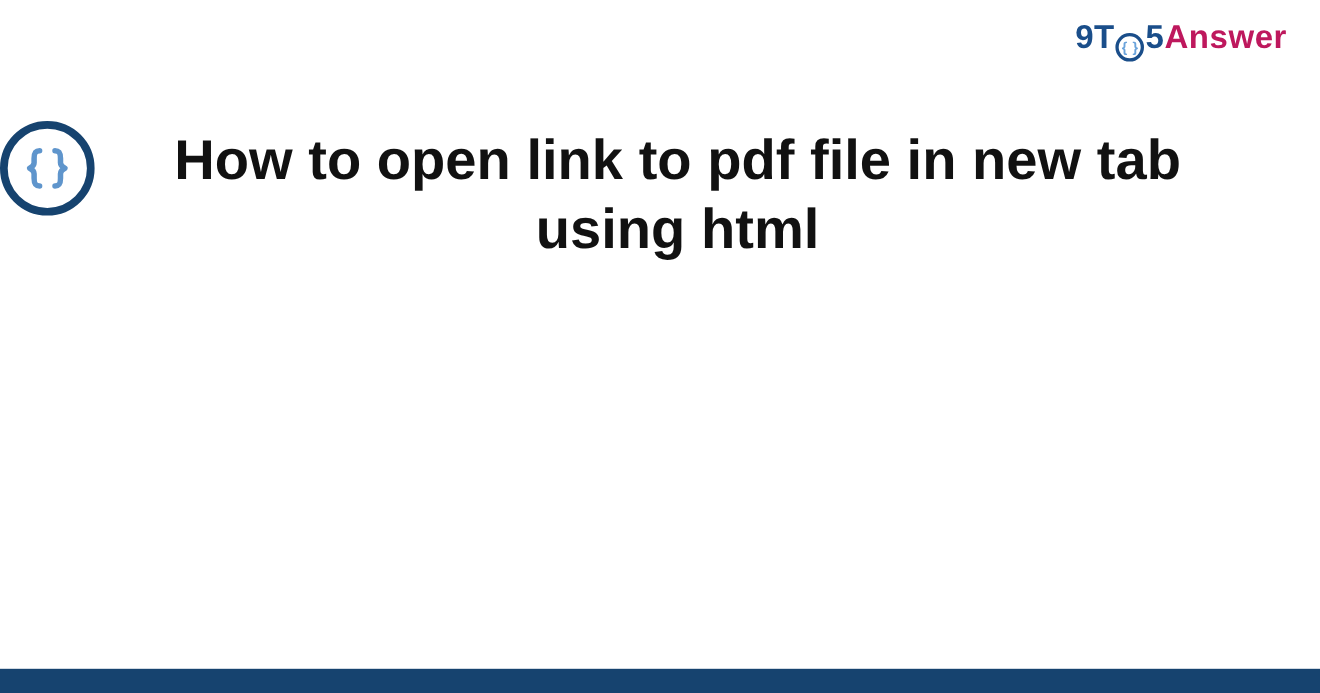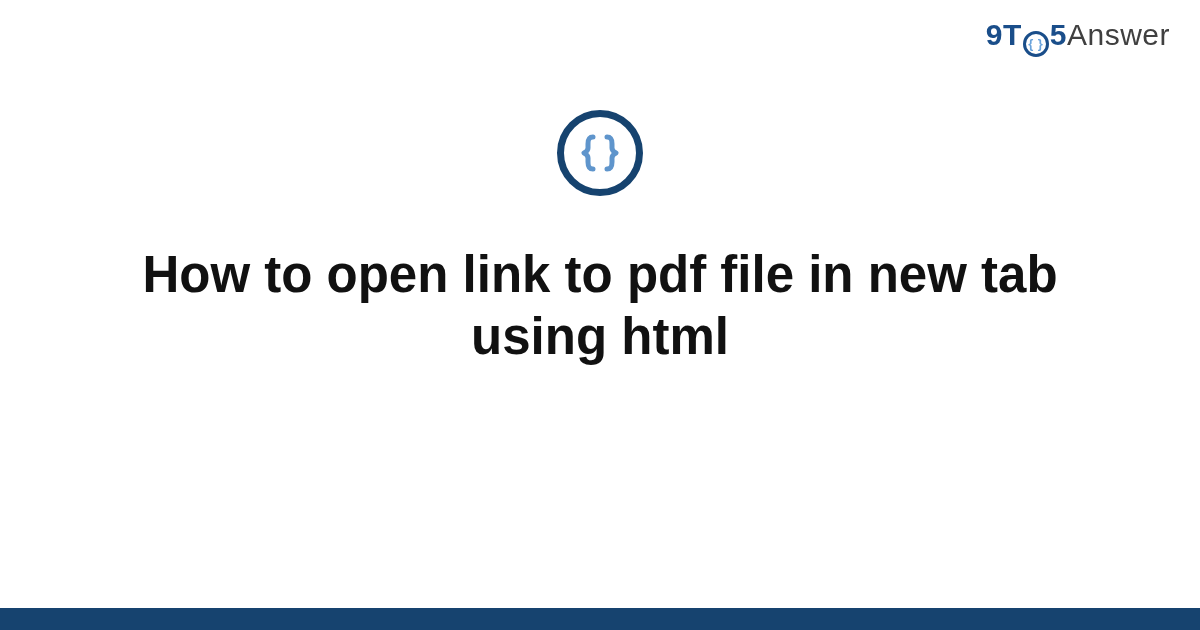--- a/index.html
+++ b/index.html
@@ -28,28 +28,28 @@
       height: 26px;
       border: 3px solid #1a4e8a;
       border-radius: 50%;
       color: #6aa3db;
       font-size: 13px;
       font-weight: 700;
       margin: 0 1px;
       line-height: 1;
     }
     .logo .five { color: #1a4e8a; font-weight: 700; }
-    .logo .answer { color: #404040; font-weight: 400; }
+    .logo .answer { color: #be185d; font-weight: 700; }
     .center-area {
       position: absolute;
       top: 110px;
       left: 0;
       right: 0;
       display: flex;
-      flex-direction: column;
+      flex-direction: row;
       align-items: center;
     }
     .icon-wrap {
       width: 86px;
       height: 86px;
       border: 7px solid #16436f;
       border-radius: 50%;
       display: flex;
       align-items: center;
       justify-content: center;

